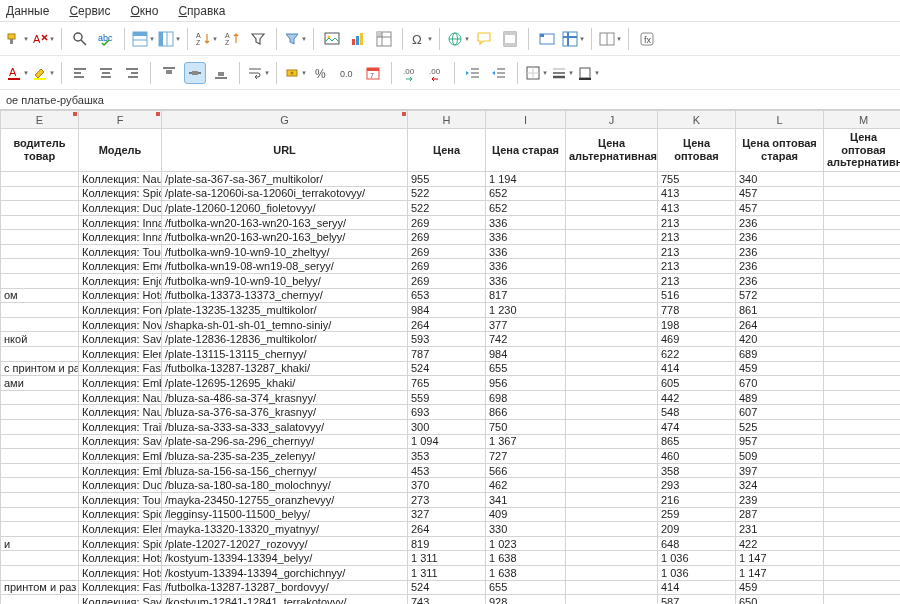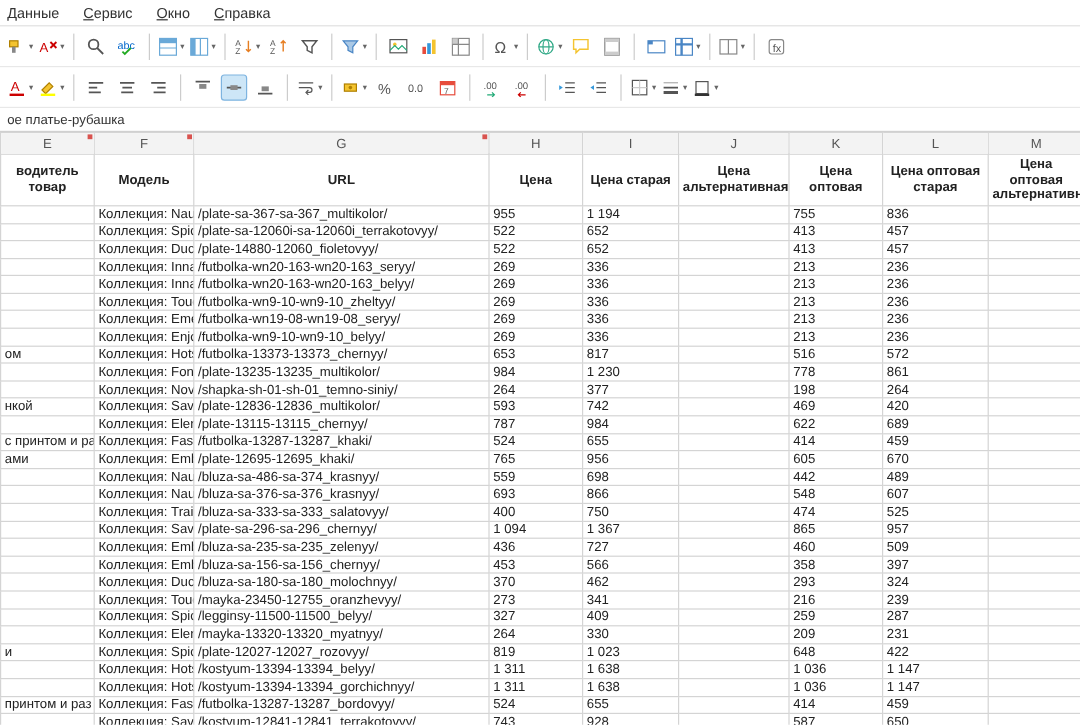--- a/index.html
+++ b/index.html
@@ -378,38 +378,38 @@
     </thead>
     <tbody id="tbody">
         <tr>
           <td></td>
           <td>Коллекция: Naug</td>
           <td>/plate-sa-367-sa-367_multikolor/</td>
           <td>955</td>
           <td>1 194</td>
           <td></td>
           <td>755</td>
-          <td>836</td>
+          <td>340</td>
           <td></td>
         </tr>
         <tr>
           <td></td>
           <td>Коллекция: Spicy</td>
           <td>/plate-sa-12060i-sa-12060i_terrakotovyy/</td>
           <td>522</td>
           <td>652</td>
           <td></td>
           <td>413</td>
           <td>457</td>
           <td></td>
         </tr>
         <tr>
           <td></td>
           <td>Коллекция: Duch</td>
-          <td>/plate-14880-12060_fioletovyy/</td>
+          <td>/plate-12060-12060_fioletovyy/</td>
           <td>522</td>
           <td>652</td>
           <td></td>
           <td>413</td>
           <td>457</td>
           <td></td>
         </tr>
         <tr>
           <td></td>
           <td>Коллекция: Innat</td>
@@ -561,21 +561,21 @@
           <td>866</td>
           <td></td>
           <td>548</td>
           <td>607</td>
           <td></td>
         </tr>
         <tr>
           <td></td>
           <td>Коллекция: Trail</td>
           <td>/bluza-sa-333-sa-333_salatovyy/</td>
-          <td>400</td>
+          <td>300</td>
           <td>750</td>
           <td></td>
           <td>474</td>
           <td>525</td>
           <td></td>
         </tr>
         <tr>
           <td></td>
           <td>Коллекция: Savo</td>
           <td>/plate-sa-296-sa-296_chernyy/</td>
@@ -583,21 +583,21 @@
           <td>1 367</td>
           <td></td>
           <td>865</td>
           <td>957</td>
           <td></td>
         </tr>
         <tr>
           <td></td>
           <td>Коллекция: Embr</td>
           <td>/bluza-sa-235-sa-235_zelenyy/</td>
-          <td>436</td>
+          <td>353</td>
           <td>727</td>
           <td></td>
           <td>460</td>
           <td>509</td>
           <td></td>
         </tr>
         <tr>
           <td></td>
           <td>Коллекция: Embr</td>
           <td>/bluza-sa-156-sa-156_chernyy/</td>

